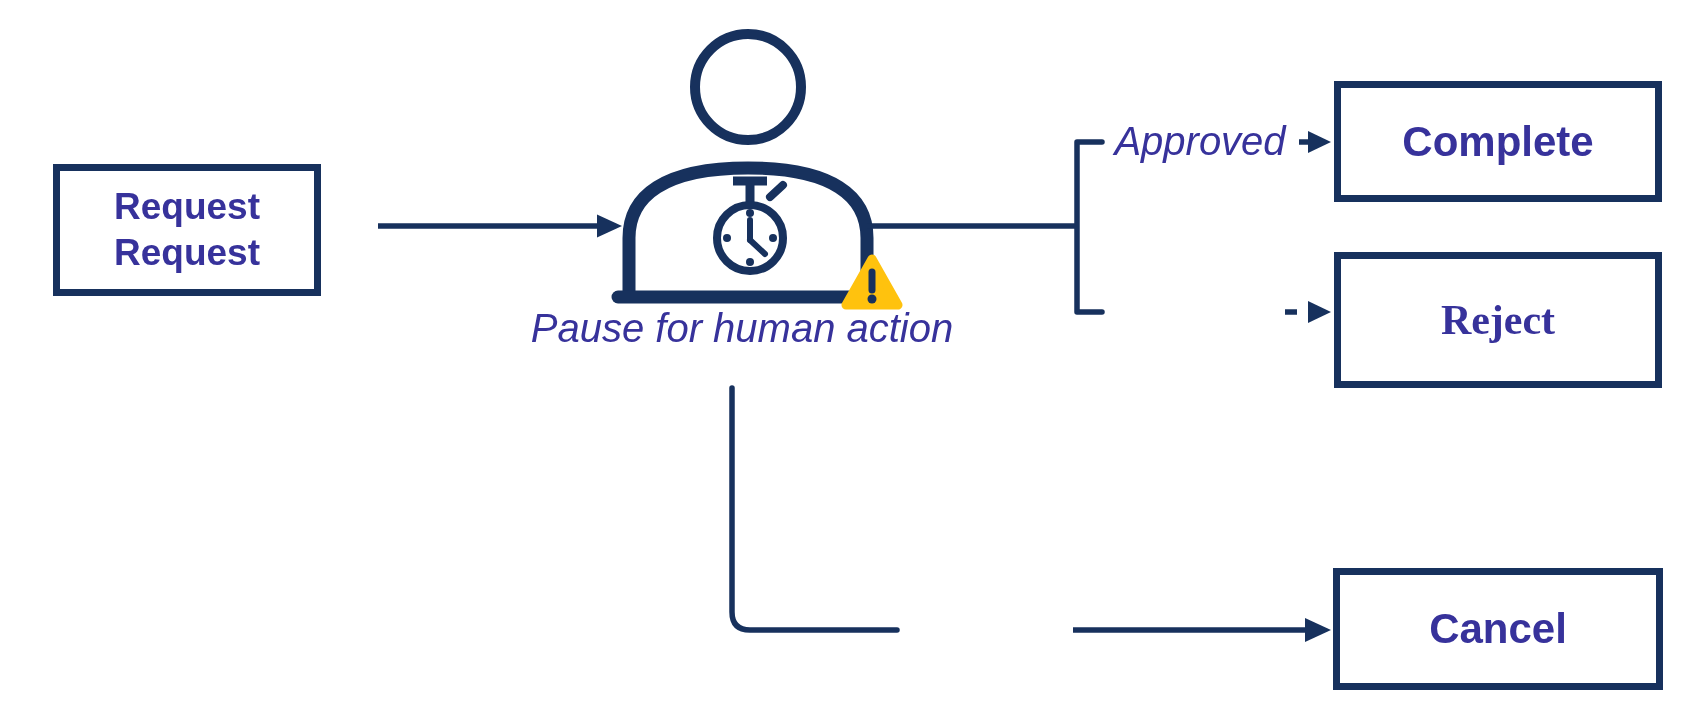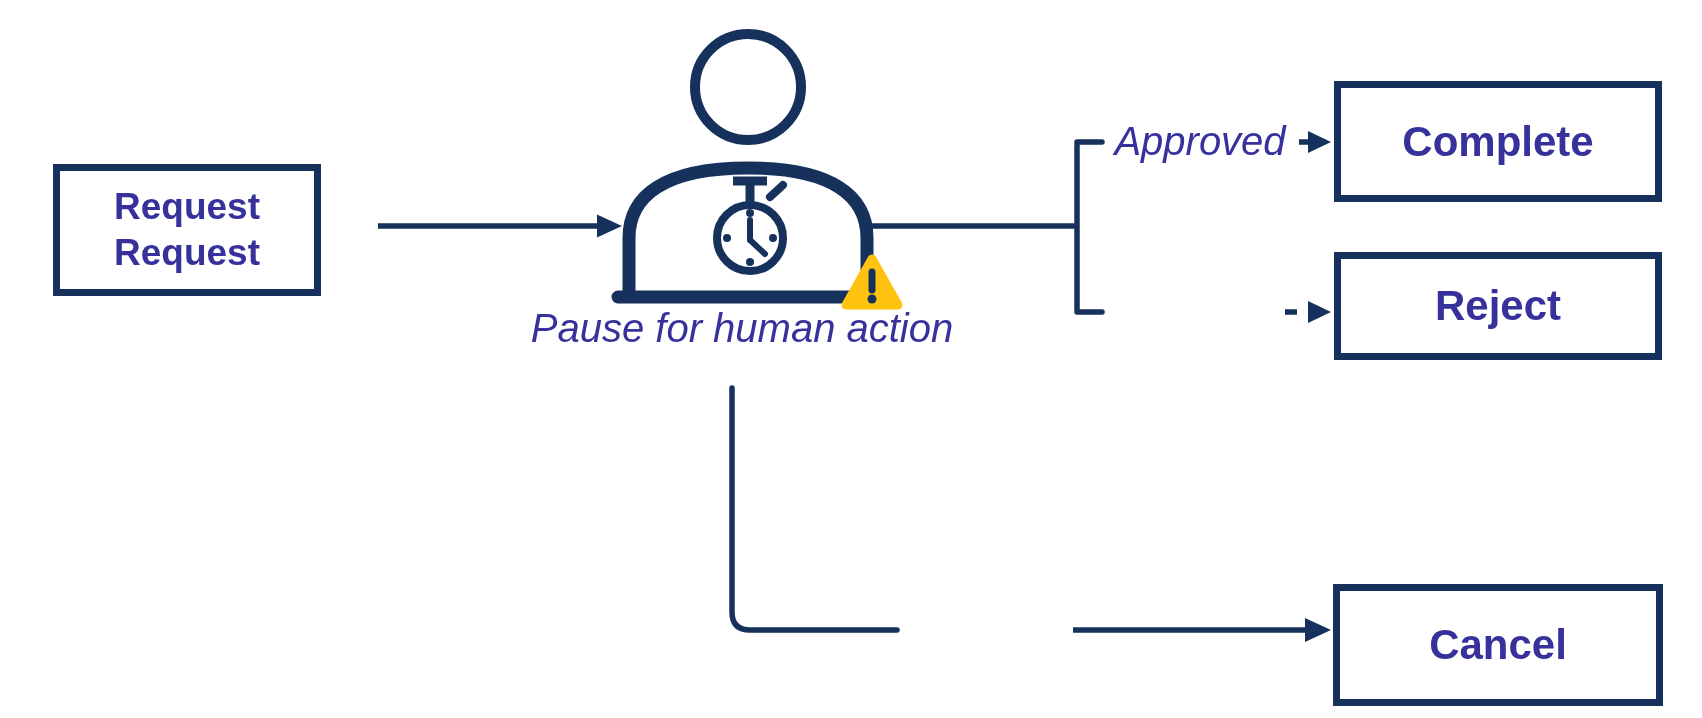--- a/index.html
+++ b/index.html
@@ -119,25 +119,25 @@
     <div class="node-label-sm">
       <div>Request</div>
       <div>Request</div>
     </div>
   </div>
 
   <div class="node" style="left:1334px; top:81px; width:328px; height:121px;">
     <span class="node-label">Complete</span>
   </div>
 
-  <div class="node" style="left:1334px; top:252px; width:328px; height:108px;">
+  <div class="node" style="left:1334px; top:252px; width:328px; height:136px;font-family:Liberation Serif, serif;">
     <span class="node-label">Reject</span>
   </div>
 
-  <div class="node" style="left:1333px; top:568px; width:330px; height:122px;margin-top:16px;">
+  <div class="node" style="left:1333px; top:568px; width:330px; height:122px;">
     <span class="node-label">Cancel</span>
   </div>
 
   <div class="edge-label" style="left:1200px; top:141px;">Approved</div>
 
 
 
   <div class="edge-label" style="left:742px; top:328px;">Pause for human action</div>
 
 </div>

